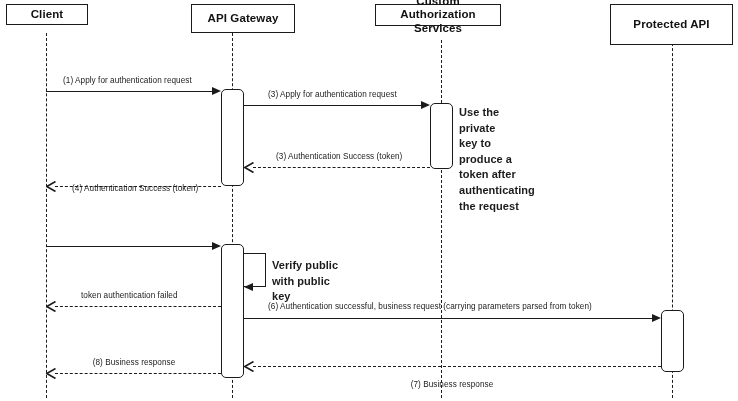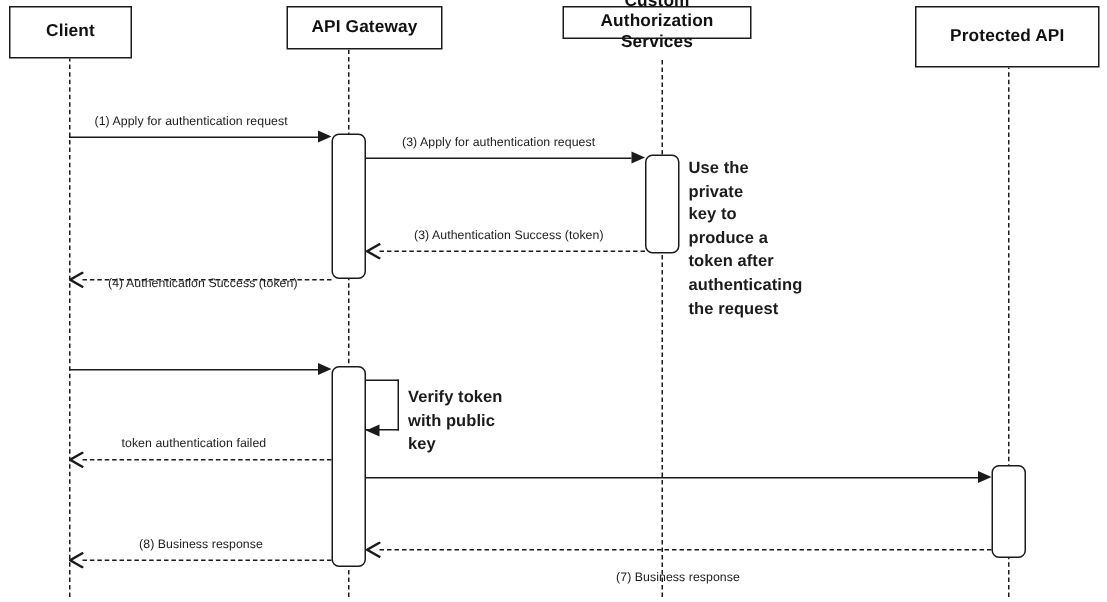--- a/index.html
+++ b/index.html
@@ -105,21 +105,21 @@
 </head>
 <body>
 
 <div id="stage">
 
   <div class="lifeline" style="left:46px;  top:33px; height:365px;"></div>
   <div class="lifeline" style="left:232px; top:33px; height:365px;"></div>
   <div class="lifeline" style="left:441px; top:40px; height:358px;"></div>
   <div class="lifeline" style="left:672px; top:33px; height:365px;"></div>
 
-  <div class="participant" style="left:6px; top:4px; width:82px; height:35px;">
+  <div class="participant" style="left:6px; top:4px; width:82px; height:21px;">
     <span>Client</span>
   </div>
 
   <div class="participant" style="left:191px; top:4px; width:104px; height:29px;">
     <span>API Gateway</span>
   </div>
 
   <div class="participant" style="left:375px; top:4px; width:126px; height:22px; flex-direction:column; justify-content:center;">
     <span>Custom Authorization</span>
     <span>Services</span>
@@ -168,32 +168,33 @@
     <div>authenticating</div>
     <div>the request</div>
   </div>
 
   <div class="msg-line" style="left:46px; top:246px; width:166px;"></div>
   <div class="arrow right" style="left:212px; top:241.5px;"></div>
 
   <div class="selfcall" style="left:244px; top:253px; width:22px; height:34px;"></div>
   <div class="arrow left" style="left:244px; top:282.5px;"></div>
   <div class="note" style="left:272px; top:258px; width:74px;">
-    <div>Verify token</div>
+    <div>Verify public</div>
     <div>with public key</div>
   </div>
 
   <div class="msg-label" style="left:81px; top:291px;">token authentication failed</div>
   <div class="msg-line dashed" style="left:55px; top:306px; width:166px;"></div>
   <div class="arrow-open" style="left:46px; top:300.5px;">
     <svg width="10" height="11" viewBox="0 0 10 11">
         <path d="M9.5,0.5 L0.8,5.5 L9.5,10.5" fill="none" stroke="#1b1b1b" stroke-width="1.6"></path>
       </svg>
   </div>
 
+  <div class="msg-label" style="left:268px; top:302px;">(6) Authentication successful, business request (carrying parameters parsed from token)</div>
   <div class="msg-line" style="left:244px; top:318px; width:408px;"></div>
   <div class="arrow right" style="left:652px; top:313.5px;"></div>
 
   <div class="msg-label center" style="left:452px; top:351px;margin-top:29px;">(7) Business response</div>
   <div class="msg-line dashed" style="left:253px; top:366px; width:408px;"></div>
   <div class="arrow-open" style="left:244px; top:360.5px;">
     <svg width="10" height="11" viewBox="0 0 10 11">
         <path d="M9.5,0.5 L0.8,5.5 L9.5,10.5" fill="none" stroke="#1b1b1b" stroke-width="1.6"></path>
       </svg>
   </div>

